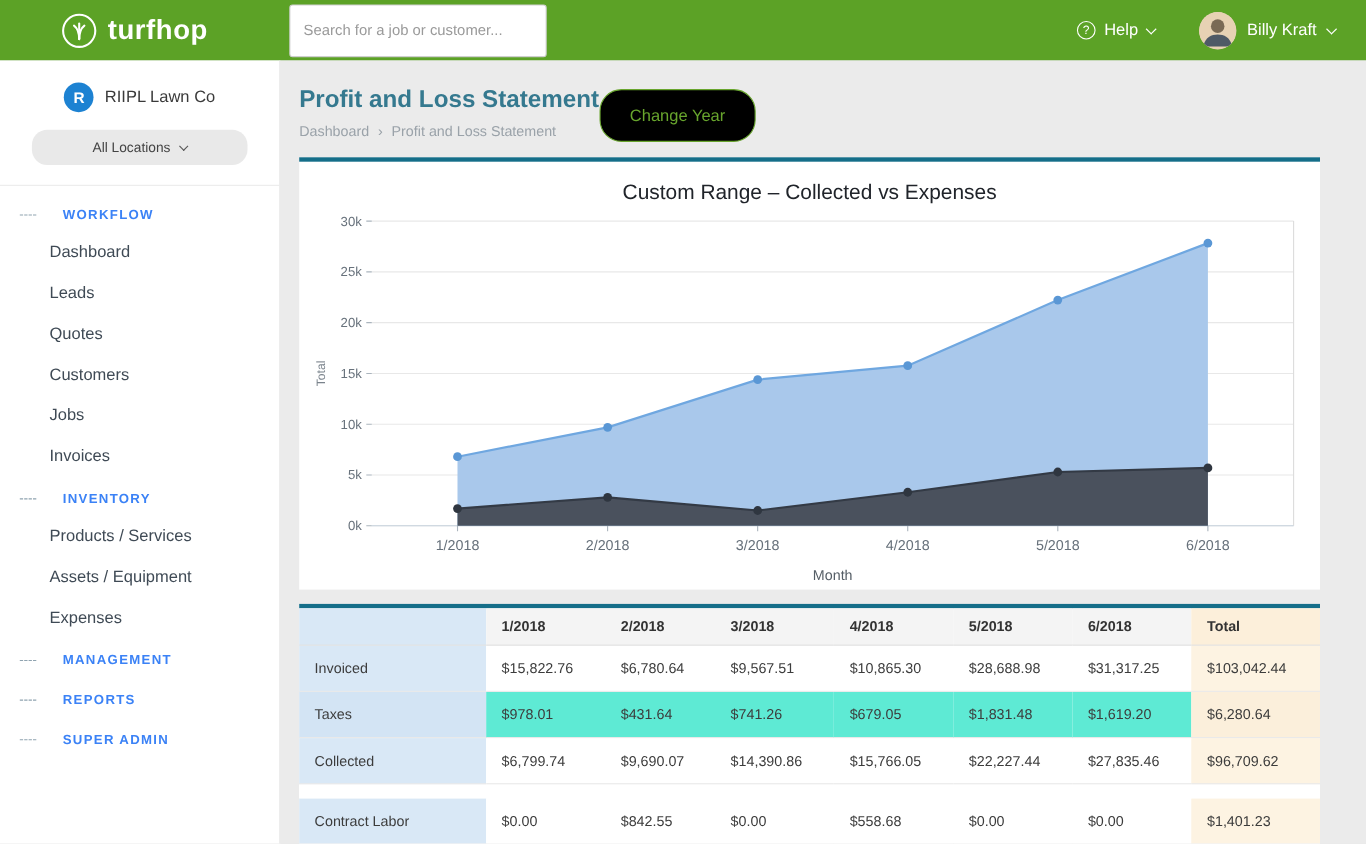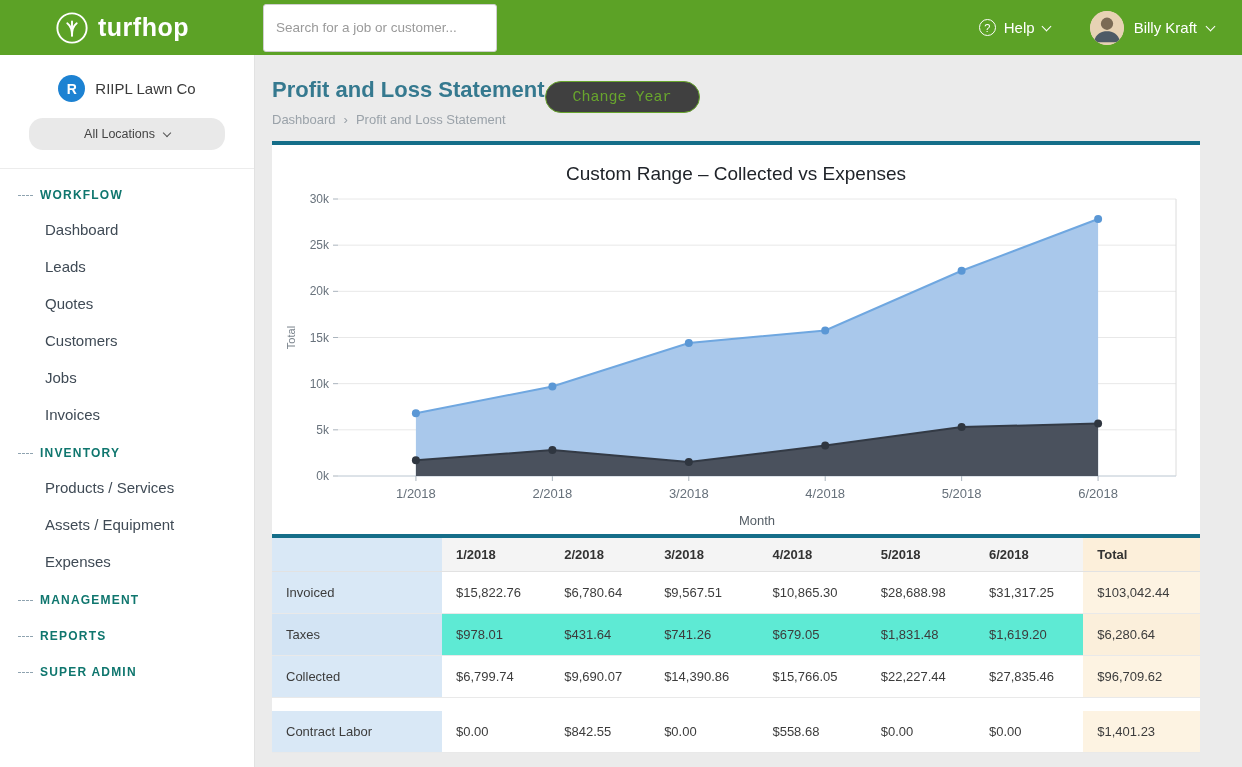--- a/index.html
+++ b/index.html
@@ -33,36 +33,36 @@
   .company { padding:20px 18px 18px; border-bottom:1px solid #ececec; }
   .company-row { display:flex; align-items:center; justify-content:center; gap:10px; }
   .company-logo { width:27px; height:27px; border-radius:50%; background:#1d82d2; color:#fff;
     font-weight:bold; font-size:14px; display:flex; align-items:center; justify-content:center; }
   .company-name { font-size:15px; color:#3a3a3a; }
   .locations { margin:16px auto 0; display:flex; align-items:center; justify-content:center; gap:9px;
     width:196px; height:32px; background:#e9e9e9; border:none; border-radius:14px; font-size:12.5px;
     color:#444; cursor:pointer; font-family:inherit; }
   .locations .chev { color:#555; width:6px; height:6px; margin-top:-2px; }
   .nav { padding-top:6px; }
-  .nav-section { display:flex; align-items:center; gap:7px; padding:13px 0 9px 18px; color:#0f766e;
+  .nav-section { display:flex; align-items:center; gap:24px; padding:13px 0 9px 18px; color:#3b82f6;
     font-size:12px; font-weight:bold; letter-spacing:1.2px; cursor:pointer; }
   .tree-dash { width:15px; border-top:1px dashed #8fa3b0; }
   .nav-item { display:block; padding:10px 0 10px 45px; font-size:15px; color:#3f4a55; text-decoration:none; }
 
   
   .page-header { display:flex; justify-content:flex-start; align-items:flex-start; margin-bottom:14px; }
   h1 { margin:0 0 9px; font-size:22px; color:#35798f; font-weight:bold; }
   .breadcrumb { font-size:13px; color:#9aa2a9; display:flex; gap:8px; align-items:center; }
   .crumb-link { cursor:pointer; }
-  .change-year { height:32px; padding:0 27px; border:1.5px solid #68a52d; border-radius:20px;
-    background:#404040; color:#68a52d; font-size:15px; cursor:pointer; font-family:Liberation Mono, monospace; margin-top:4px; }
+  .change-year { height:48px; padding:0 27px; border:1.5px solid #68a52d; border-radius:20px;
+    background:#000000; color:#68a52d; font-size:15px; cursor:pointer; font-family:Liberation Sans, sans-serif; margin-top:4px; }
 
   
   .card { background:#fff; border-top:4px solid #156e89; }
-  .chart-card { padding:12px 10px 2px; }
+  .chart-card { padding:12px 10px 2px; margin-bottom:13px; }
   .chart-title { margin:6px 0 2px; text-align:center; font-size:19px; font-weight:normal; color:#20242a; }
   #chart-svg { width:100%; height:345px; display:block; }
   #chart-svg text { font-family:"Liberation Sans", sans-serif; }
 
   
   table { width:100%; border-collapse:collapse; font-size:13px; }
   th { background:#f4f4f4; text-align:left; padding:9px 14px; color:#333; font-size:13px;
     border-bottom:1px solid #e2e2e2; font-weight:bold; }
   td { padding:13px 14px; border-bottom:1px solid #e9e9e9; color:#3c3c3c; background:#fff; }
   th.col-label, td.col-label { background:#d9e8f6; width:170px; }

